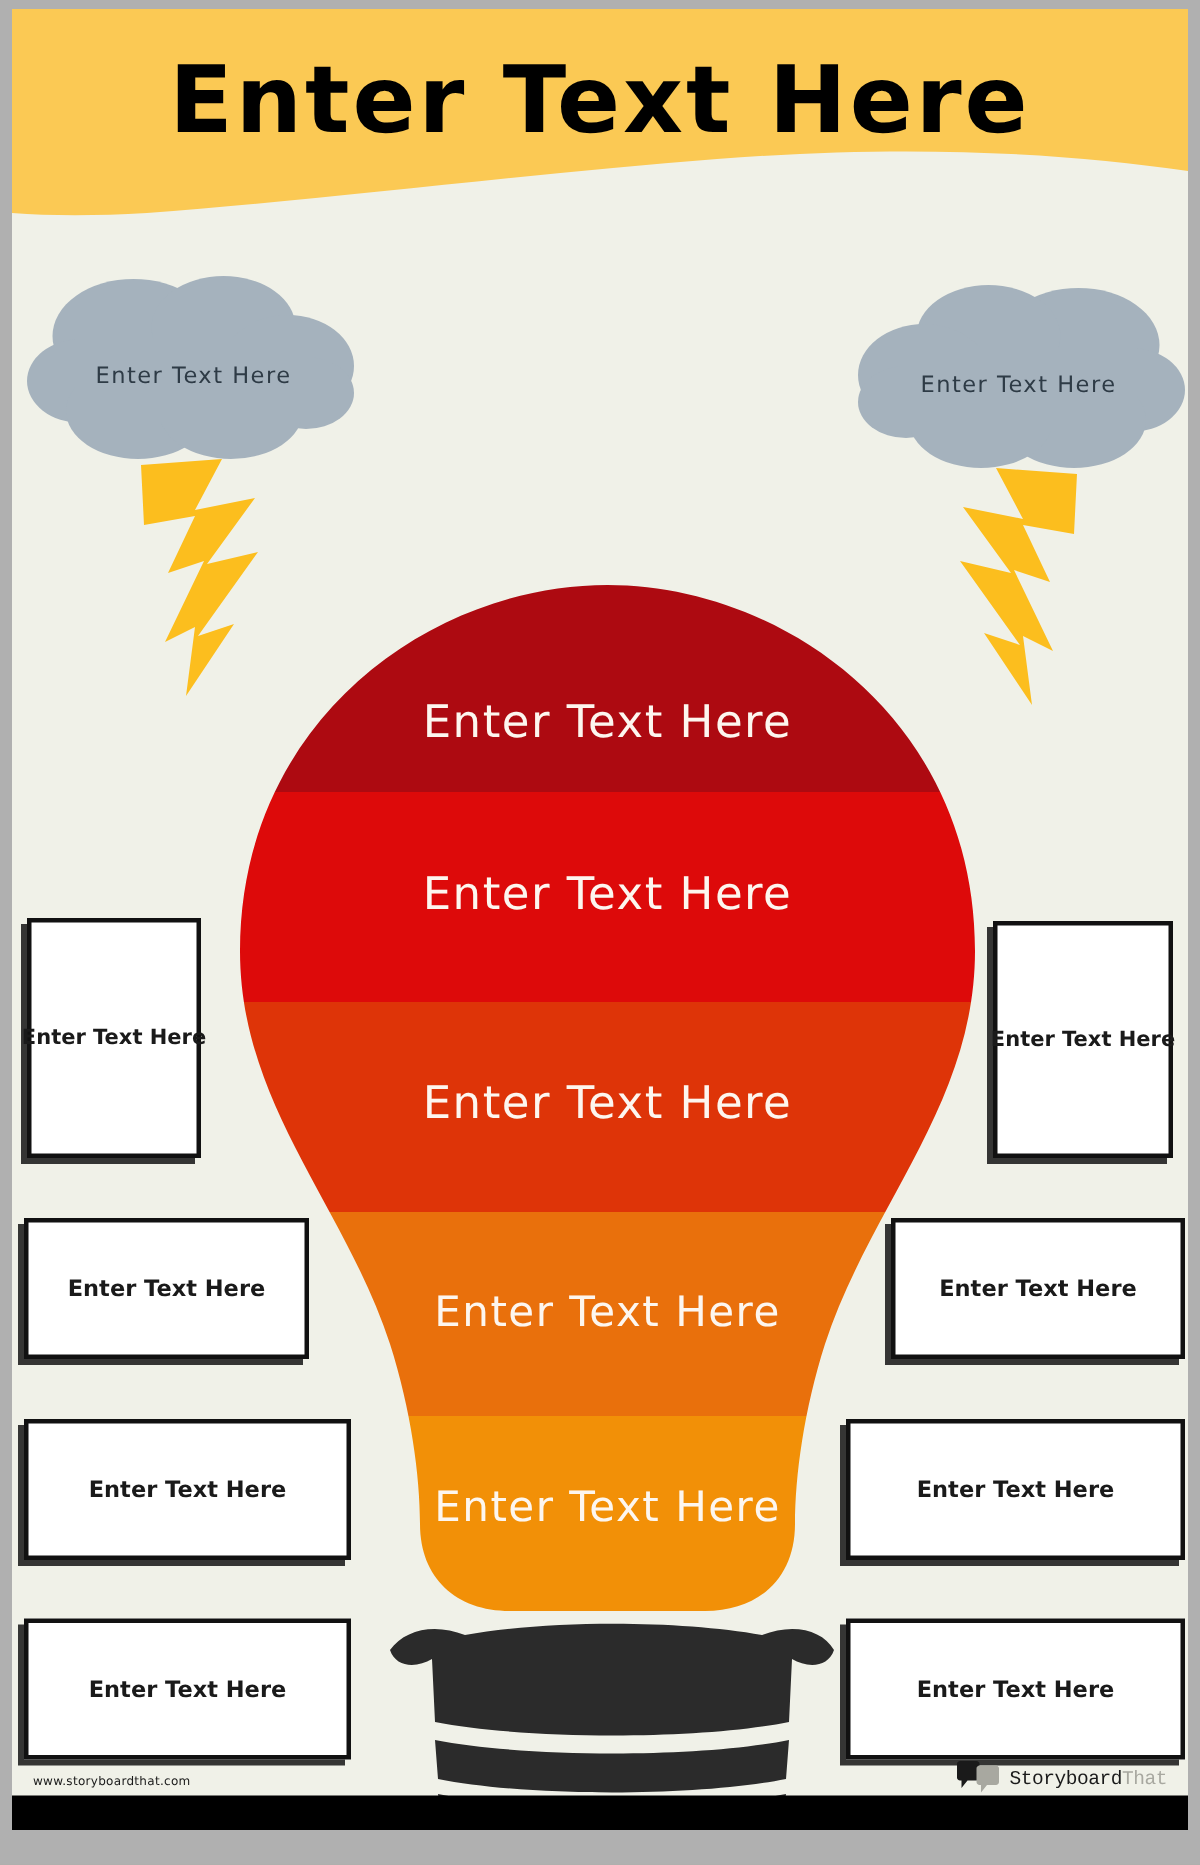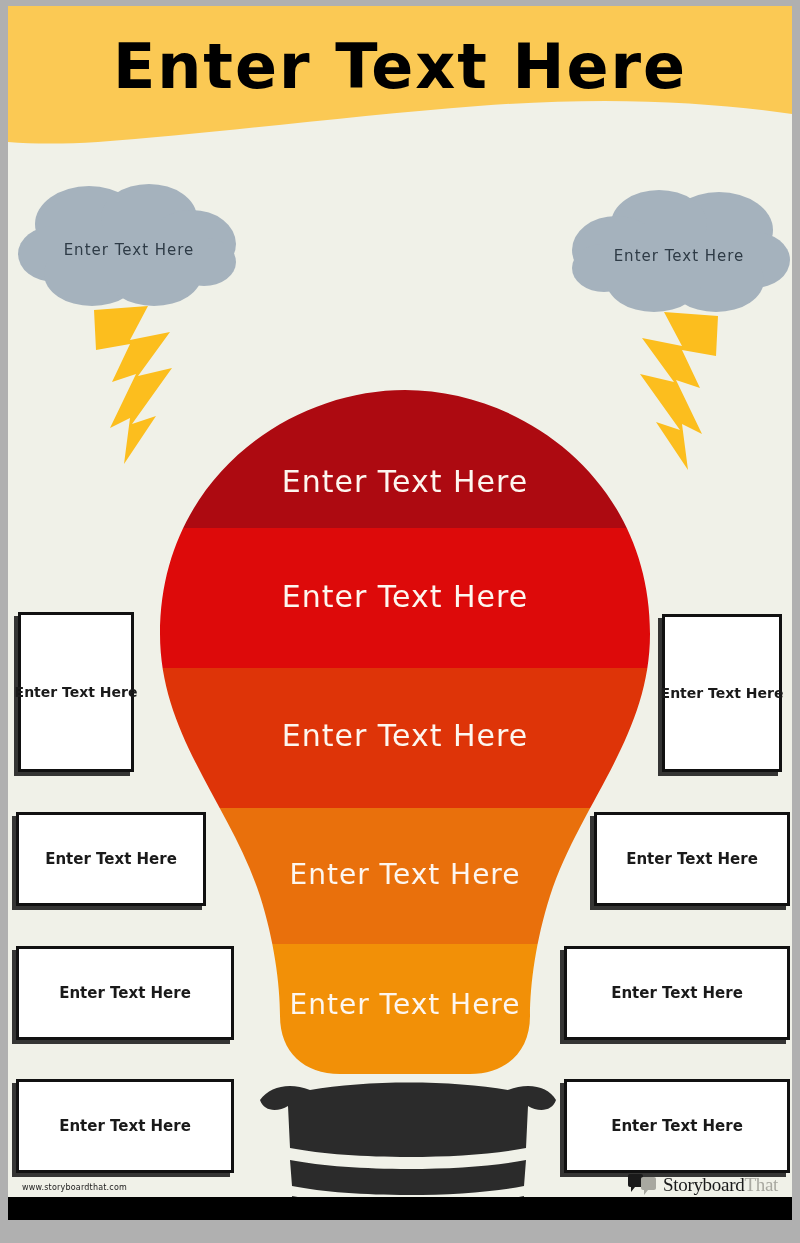--- a/index.html
+++ b/index.html
@@ -185,22 +185,22 @@
   .logo {
     position: absolute;
     right: 14px;
     bottom: 24px;
     display: flex;
     align-items: center;
     gap: 6px;
   }
   .logo-mark { display: block; width: 30px; height: 22px; }
   .logo-text {
-    font-family: Liberation Serif, serif;
-    font-size: 19px;
+    font-family: Liberation Mono, monospace;
+    font-size: 13px;
     letter-spacing: -0.3px;
     white-space: nowrap;
   }
   .logo-text .b { color: #1a1a1a; }
   .logo-text .g { color: #a8a8a0; }
 </style>
 </head>
 <body>
 
 <div id="poster">

